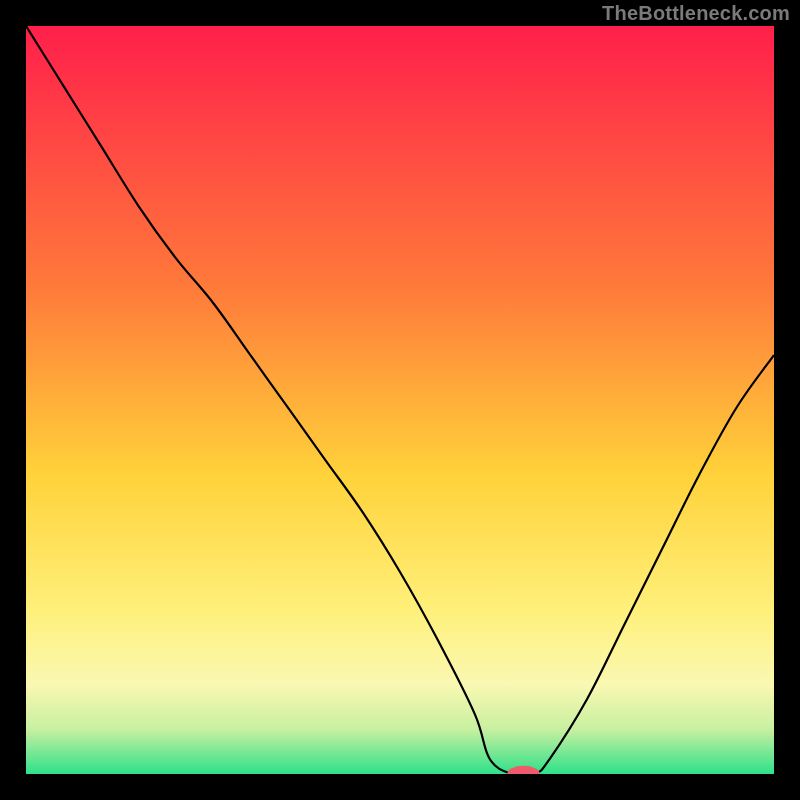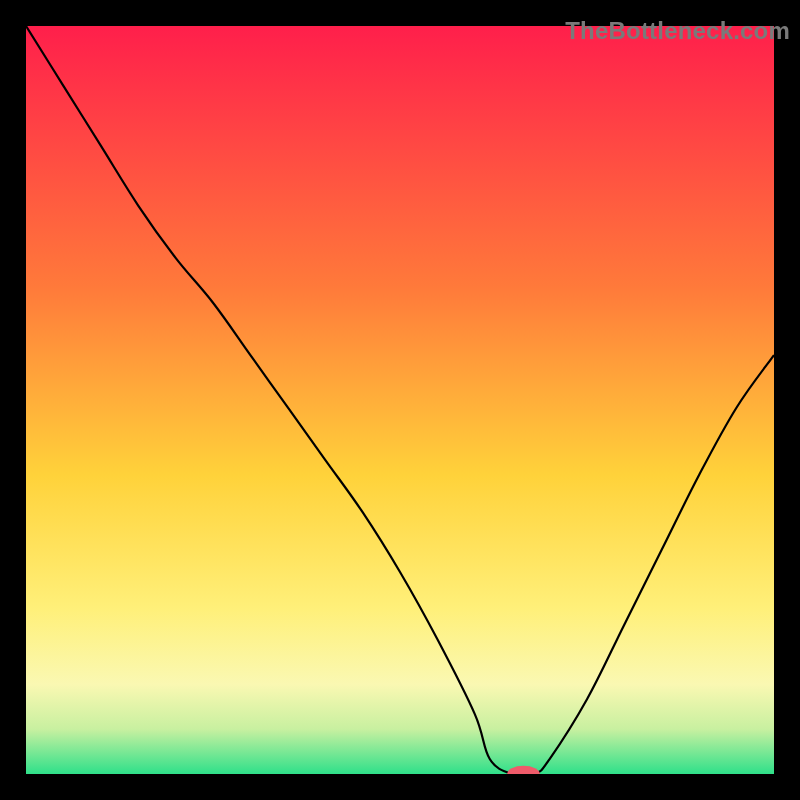--- a/index.html
+++ b/index.html
@@ -23,25 +23,24 @@
     left: 26px;
     top: 26px;
     width: 748px;
     height: 748px;
   }
   .watermark {
     position: absolute;
     top: 2px;
     right: 10px;
     font-family: Arial, Helvetica, sans-serif;
-    font-size: 24px;
+    font-size: 20px;
     font-weight: 600;
     color: #7a7a7a;
     letter-spacing: 0.2px;
-    margin-top: 15px;
   }
   svg { display: block; }
 </style>
 </head>
 <body>
 
 <div class="frame">
   <div class="plot">
     <svg id="chart-svg" viewBox="0 0 100 100" preserveAspectRatio="none" width="748" height="748">
       <defs>

